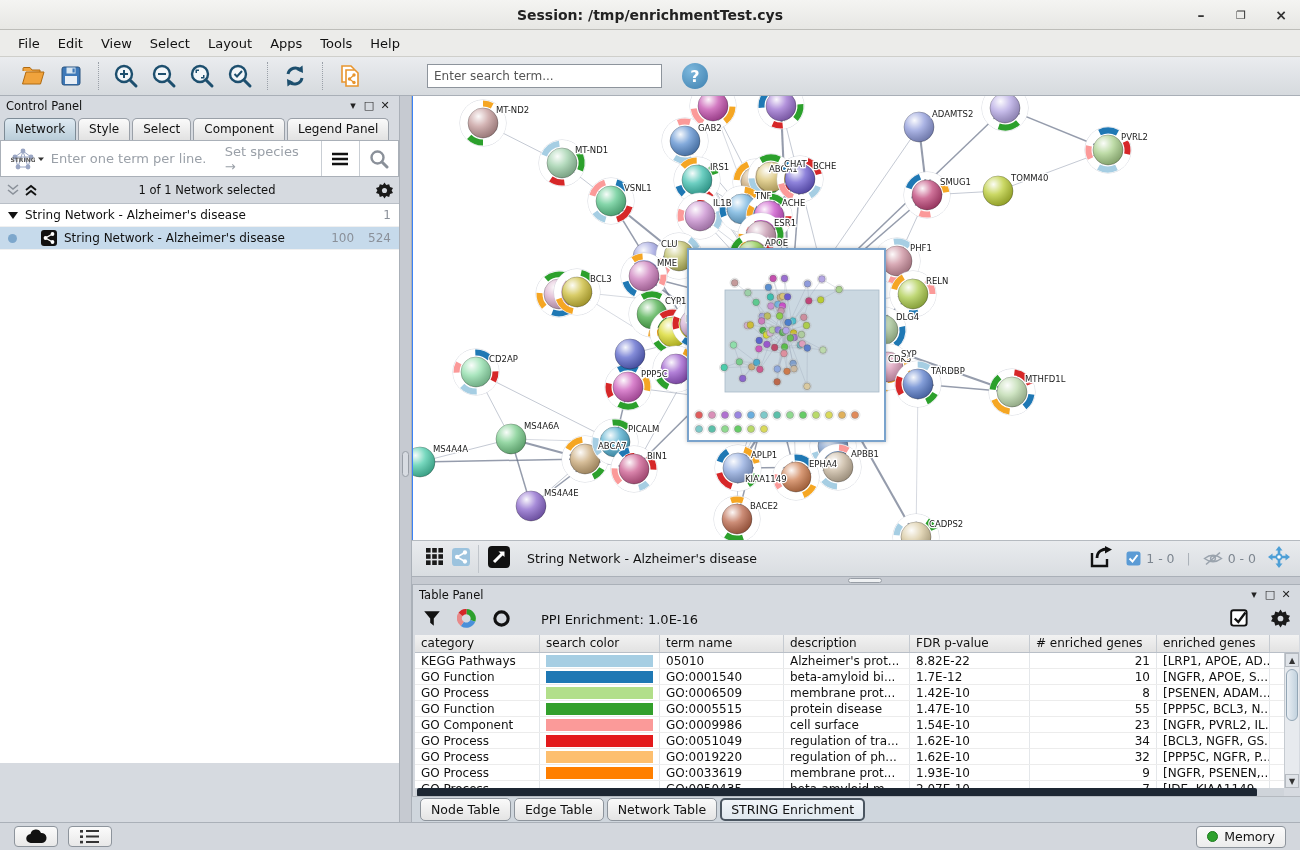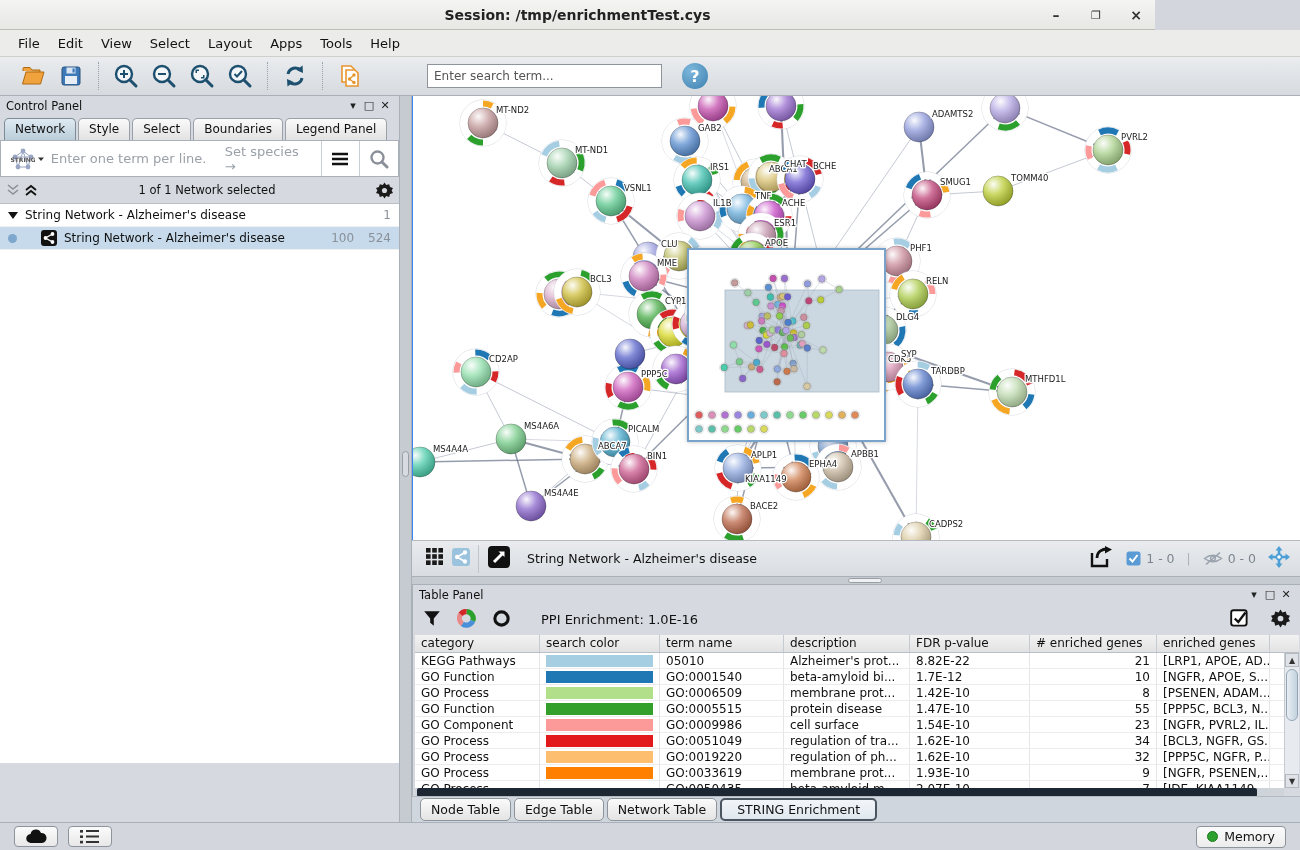--- a/index.html
+++ b/index.html
@@ -2,21 +2,21 @@
 <html><head>
 <meta charset="utf-8">
 <style>
   * { margin:0; padding:0; box-sizing:border-box; }
   html,body { width:1300px; height:850px; overflow:hidden;
     font-family:"DejaVu Sans","Liberation Sans",sans-serif; font-size:12px; color:#111;
     background:#d3d7dd; }
   .app { position:absolute; inset:0; }
 
   
-  .titlebar { position:absolute; left:0; top:0; width:1155px; height:30px;
+  .titlebar { position:absolute; left:0; top:0; width:1300px; height:30px;
     background:linear-gradient(#f4f4f2,#e7e7e4); border-bottom:1px solid #bdbdb9;
     display:flex; align-items:center; justify-content:center; }
   .titlebar .title { font-weight:bold; font-size:14px; color:#222; }
   .win-controls { position:absolute; right:10px; top:0; height:30px; display:flex; align-items:center; gap:22px; }
   .win-btn { width:18px; height:18px; display:flex; align-items:center; justify-content:center;
     font-size:14px; color:#333; cursor:default; font-weight:bold; }
 
   
   .menubar { position:absolute; left:0; top:30px; width:1300px; height:27px; background:#ececea;
     border-bottom:1px solid #cfcfcb; display:flex; align-items:center; padding-left:10px; gap:2px; }
@@ -90,21 +90,21 @@
   .td.num { text-align:right; }
   .swatch { margin-top:2px; height:12px; width:100%; }
   .vscroll { position:absolute; right:0; top:18px; width:15px; bottom:0; background:#e7eaee; border-left:1px solid #c6cbd1; }
   .vscroll .arr { position:absolute; left:0; width:14px; height:14px; display:flex; align-items:center; justify-content:center; font-size:8px; color:#333; background:#dfe3e8; border:1px solid #b5bac0; }
   .vscroll .thumb { position:absolute; left:1px; top:16px; width:12px; height:52px; background:linear-gradient(90deg,#e9eef3,#c2d2de); border:1px solid #93a6b5; border-radius:6px; }
   .hscroll { position:absolute; left:2px; bottom:6px; width:869px; height:9px; background:#cfd4da; }
   .hscroll .thumb { position:absolute; left:2px; top:0px; width:840px; height:9px; background:#1d2733; border-radius:2px; }
   .tp-tabs { position:absolute; left:2px; bottom:-26px; height:26px; display:flex; gap:3px; align-items:flex-start; padding-top:1px; }
   .tp-tab { border:1px solid #8d949c; border-radius:5px 5px 5px 5px; background:linear-gradient(#fafafa,#e4e4e4);
     padding:3px 10px; font-size:12.5px; color:#111; }
-  .tp-tab.active { border:2px solid #4a5560; background:linear-gradient(#f2f6fa,#dfe7ee); padding:2px 15px; }
+  .tp-tab.active { border:2px solid #4a5560; background:linear-gradient(#f2f6fa,#dfe7ee); padding:2px 9px; }
   .tabs-strip { position:absolute; left:412px; top:796px; width:888px; height:26px; background:#cfd6dd; border-top:1px solid #b5bac0; }
 
   
   .statusbar { position:absolute; left:0; top:822px; width:1300px; height:28px; background:#d3d7dd; border-top:1px solid #aab0b8;
     display:flex; align-items:center; padding:0 14px; gap:10px; }
   .sb-btn { width:44px; height:21px; border:1px solid #8d949c; border-radius:4px; background:linear-gradient(#fbfbfb,#e8e8e8);
     display:flex; align-items:center; justify-content:center; }
   .memory-btn { margin-left:auto; height:22px; border:1px solid #8d949c; border-radius:4px; background:linear-gradient(#fbfbfb,#ececec);
     display:flex; align-items:center; gap:6px; padding:0 10px; font-size:12.5px; }
   .memdot { width:11px; height:11px; border-radius:50%; background:#2da12d; border:1px solid #1d7a1d; }
@@ -223,21 +223,21 @@
       <span>Control Panel</span>
       <span class="sp"></span>
       <span class="ph-ic">▾</span>
       <span class="ph-ic">□</span>
       <span class="ph-ic" style="font-weight:bold;">✕</span>
     </div>
     <div class="cp-tabs" id="cp-tabs">
         <div class="cp-tab active">Network</div>
         <div class="cp-tab">Style</div>
         <div class="cp-tab">Select</div>
-        <div class="cp-tab">Boundaries</div>
+        <div class="cp-tab">Component</div>
         <div class="cp-tab">Legend Panel</div>
       </div>
     <div class="string-row">
       <span class="string-logo">
         <svg width="24" height="24" viewBox="0 0 24 24">
             <circle cx="12" cy="4" r="2.4" fill="#9aa6c4"></circle>
             <circle cx="4" cy="10" r="2.4" fill="#9aa6c4"></circle>
             <circle cx="20" cy="10" r="2.4" fill="#9aa6c4"></circle>
             <circle cx="7" cy="20" r="2.4" fill="#9aa6c4"></circle>
             <circle cx="17" cy="20" r="2.4" fill="#9aa6c4"></circle>

